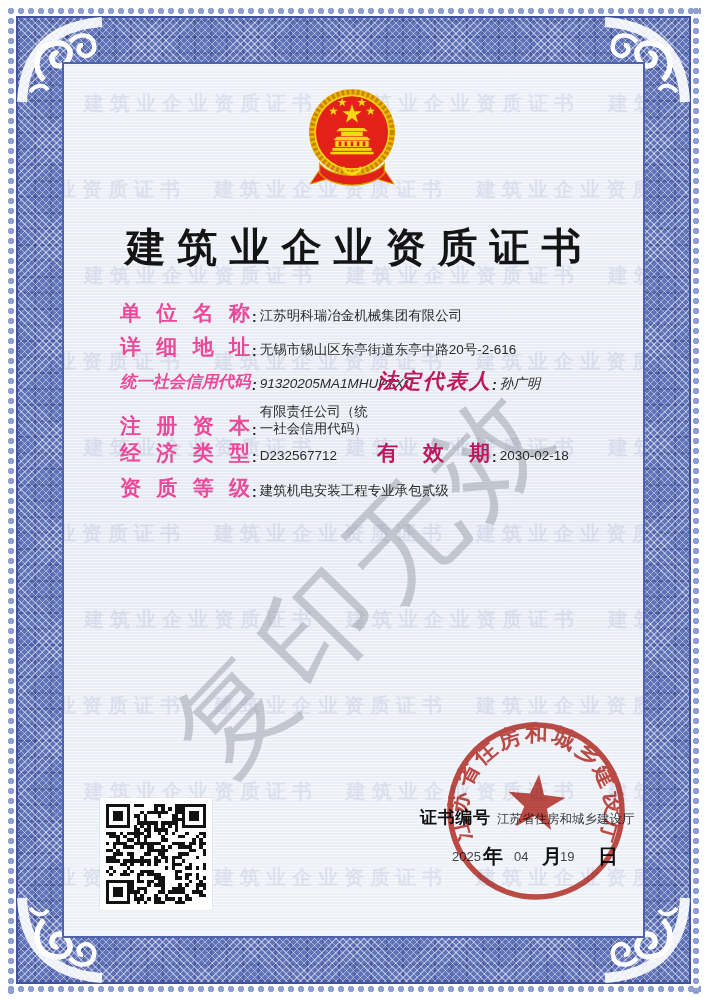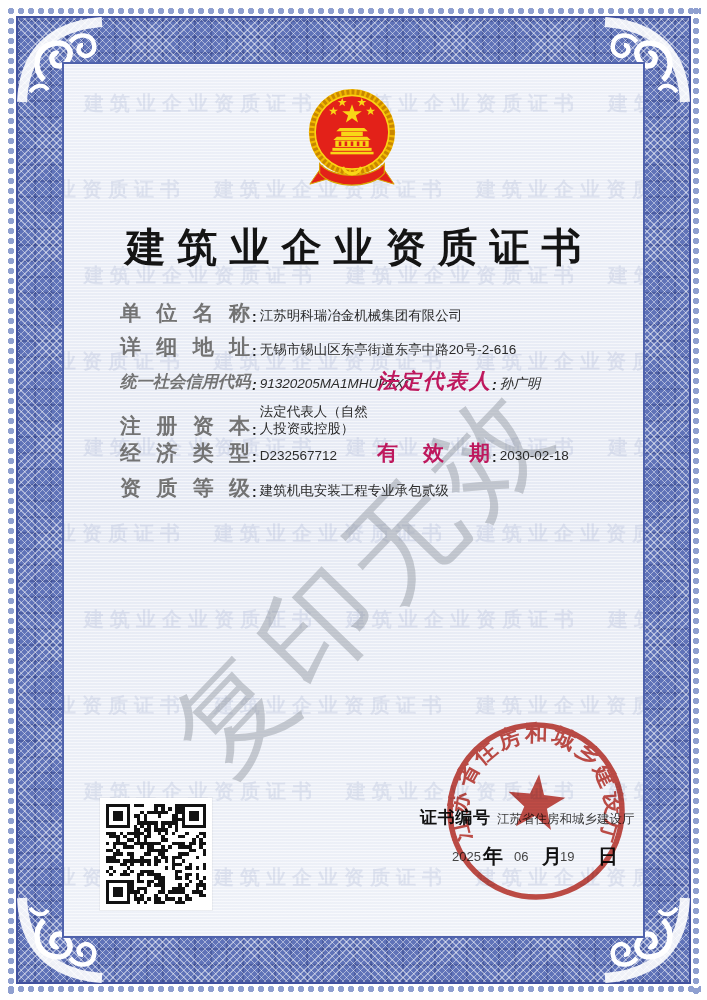--- a/index.html
+++ b/index.html
@@ -41,21 +41,21 @@
 
   
   .emblem{position:absolute;left:303px;top:84px;width:98px;height:116px;}
   .title{position:absolute;left:0;right:0;top:220px;text-align:center;
          font-size:40px;font-weight:800;color:#141414;letter-spacing:12px;text-indent:12px;}
 
   
   .fields{position:absolute;left:120px;top:0;width:530px;}
   .row{position:absolute;left:0;width:530px;}
   .r1{top:300px;} .r2{top:334px;} .r3{top:368px;font-style:italic;} .r4{top:403px;} .r5{top:440px;} .r6{top:475px;text-decoration:underline;}
-  .flabel{display:inline-block;width:130px;font-size:21px;font-weight:800;color:#737373;
+  .flabel{display:inline-block;width:130px;font-size:21px;font-weight:800;color:#ec4899;
           text-align:justify;text-align-last:justify;vertical-align:bottom;line-height:26px;}
   .flabel.small{font-size:16.5px;letter-spacing:-.5px;}
   .colon{display:inline-block;font-size:14px;font-weight:700;color:#222;margin:0 3px 1px 2px;
          vertical-align:bottom;}
   .fvalue{display:inline-block;font-size:13.5px;font-weight:500;color:#2b2b2b;
           vertical-align:bottom;line-height:17px;margin-bottom:2px;}
   .fvalue.wrap{width:120px;white-space:normal;}
   .pair2{position:absolute;left:257px;top:0;white-space:nowrap;}
   .flabel2{display:inline-block;width:113px;font-size:21px;font-weight:800;color:#be185d;
            text-align:justify;text-align-last:justify;vertical-align:bottom;line-height:26px;}
@@ -187,39 +187,39 @@
     <div class="row r2">
       <span class="flabel">详细地址</span><span class="colon">:</span><span class="fvalue">无锡市锡山区东亭街道东亭中路20号-2-616</span>
     </div>
 
     <div class="row r3">
       <span class="flabel small">统一社会信用代码</span><span class="colon">:</span><span class="fvalue">91320205MA1MHUP7XC</span>
       <span class="pair2"><span class="flabel2">法定代表人</span><span class="colon">:</span><span class="fvalue">孙广明</span></span>
     </div>
 
     <div class="row r4">
-      <span class="flabel">注册资本</span><span class="colon">:</span><span class="fvalue wrap">法定代表人（自然人投资或控股）</span>
+      <span class="flabel">注册资本</span><span class="colon">:</span><span class="fvalue wrap">有限责任公司（统一社会信用代码）</span>
     </div>
 
     <div class="row r5">
       <span class="flabel">经济类型</span><span class="colon">:</span><span class="fvalue">D232567712</span>
       <span class="pair2"><span class="flabel2">有效期</span><span class="colon">:</span><span class="fvalue">2030-02-18</span></span>
     </div>
 
     <div class="row r6">
       <span class="flabel">资质等级</span><span class="colon">:</span><span class="fvalue">建筑机电安装工程专业承包贰级</span>
     </div>
   </div>
 
   <div class="issuer-label">证书编号</div>
   <div class="issuer-value">江苏省住房和城乡建设厅</div>
 
   <span class="d-num dy">2025</span>
   <span class="d-unit uy">年</span>
-  <span class="d-num dm">06</span>
+  <span class="d-num dm">04</span>
   <span class="d-unit um">月</span>
   <span class="d-num dd">19</span>
   <span class="d-unit ud">日</span>
 
   <div class="qr">
     <svg id="qr-svg" viewBox="0 0 29 29" shape-rendering="crispEdges">
         <rect x="0" y="0" width="1" height="1" fill="#121212"></rect>
         <rect x="1" y="0" width="1" height="1" fill="#121212"></rect>
         <rect x="2" y="0" width="1" height="1" fill="#121212"></rect>
         <rect x="3" y="0" width="1" height="1" fill="#121212"></rect>

